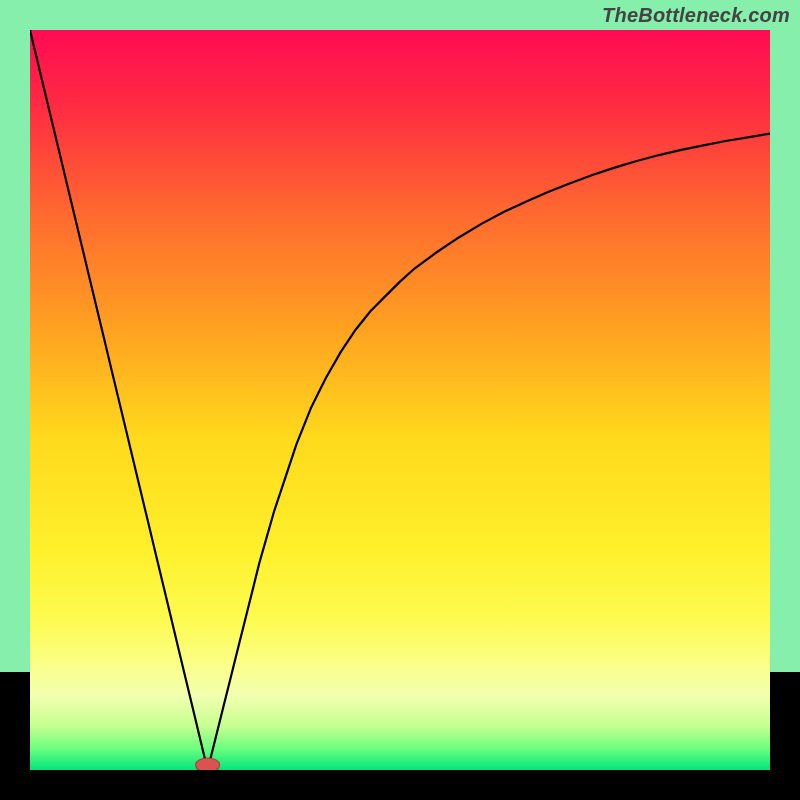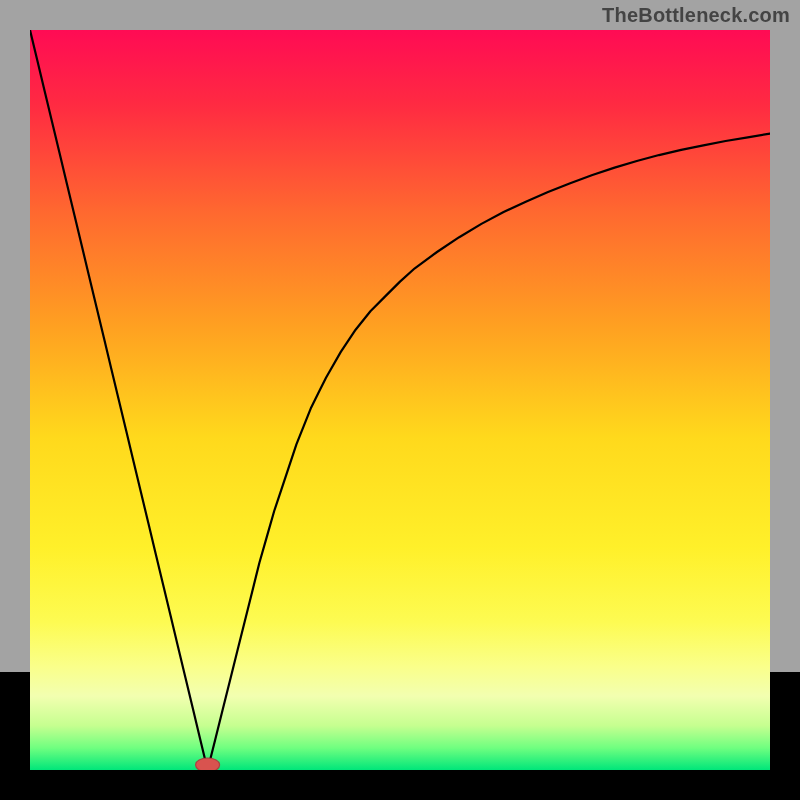--- a/index.html
+++ b/index.html
@@ -10,21 +10,22 @@
     overflow: hidden;
     background: #000;
     font-family: Arial, Helvetica, sans-serif;
   }
   .frame {
     position: absolute;
     left: 0;
     top: 0;
     width: 800px;
     height: 672px;
-    background: #a3a3a3;
+    background: #86efac;
+    font-style: italic;
   }
   .plot {
     position: absolute;
     left: 30px;
     top: 30px;
     width: 740px;
     height: 740px;
     overflow: hidden;
   }
   svg {

